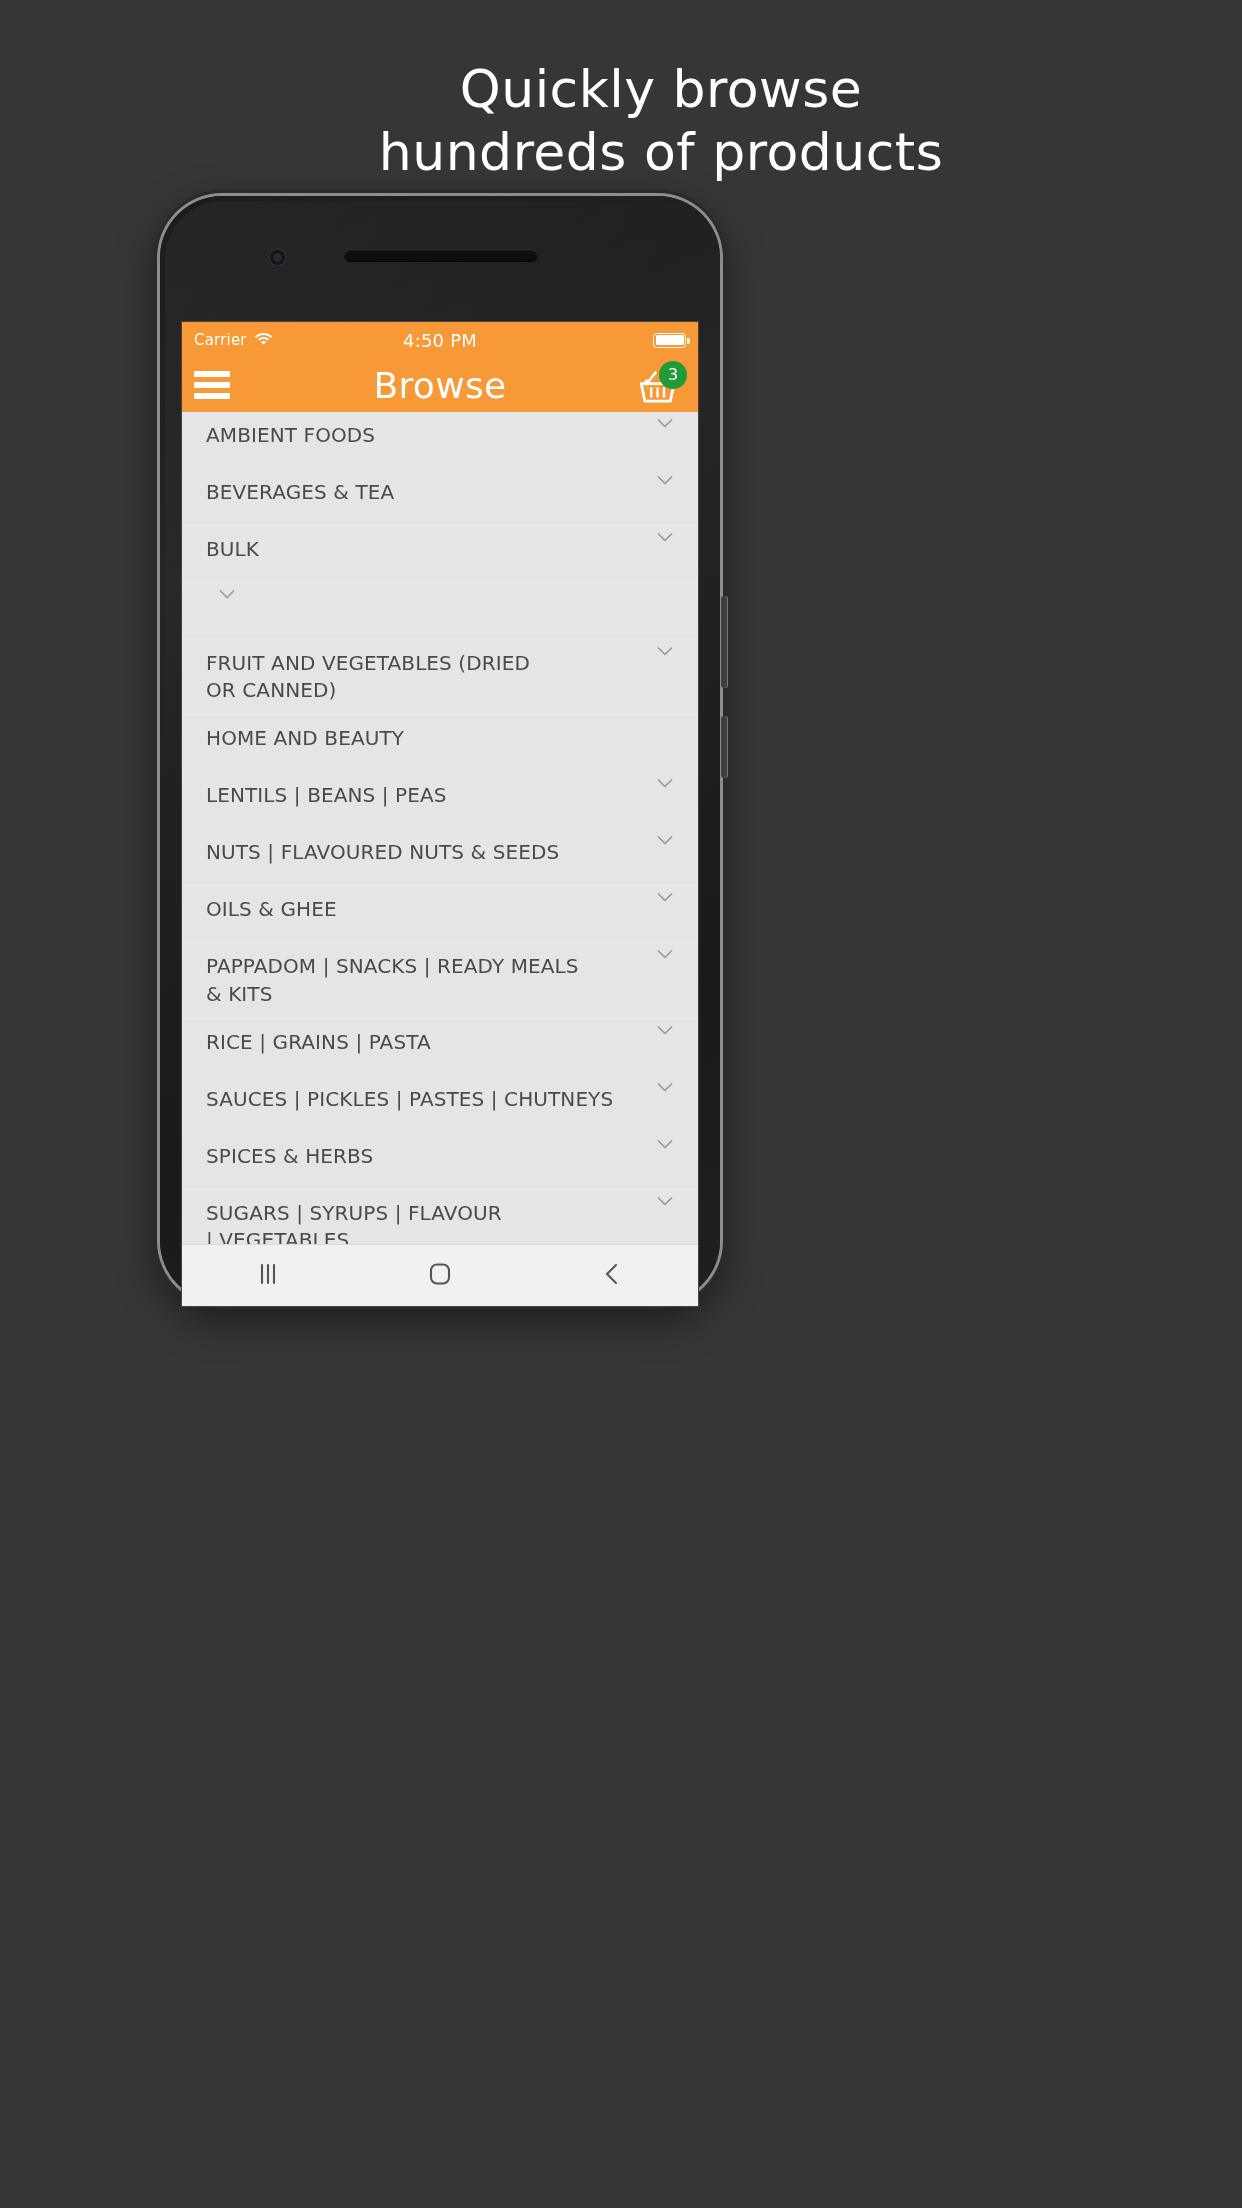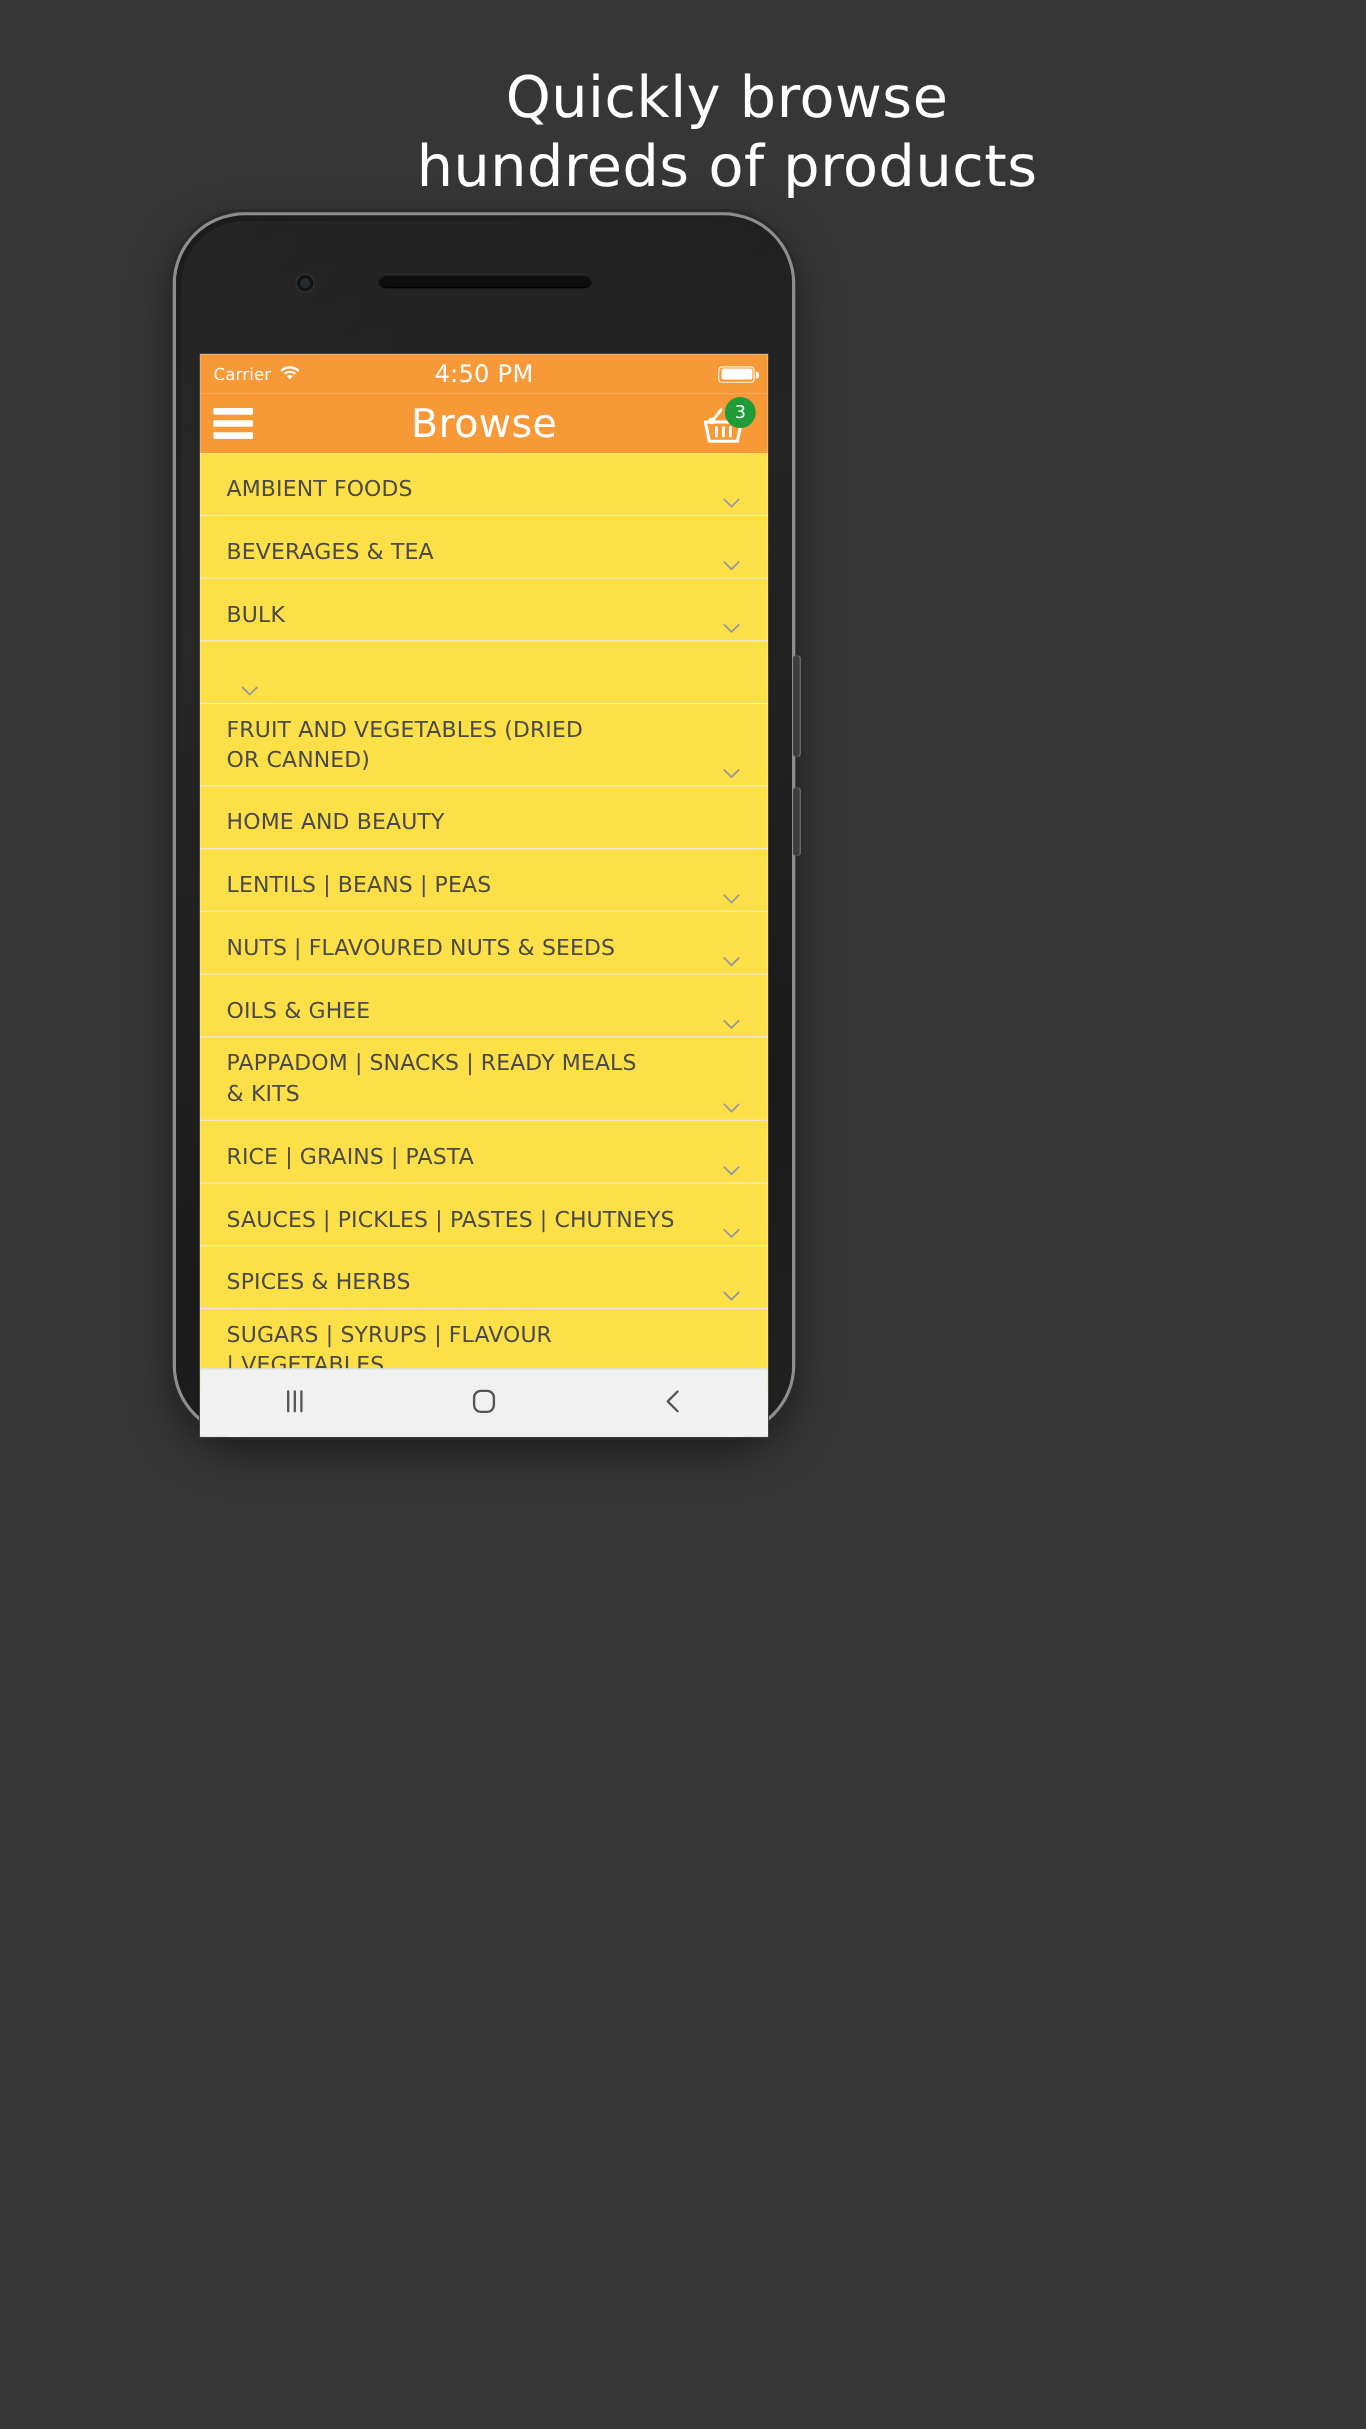--- a/index.html
+++ b/index.html
@@ -135,21 +135,21 @@
     font-size: 15px;
     position: relative;
   }
   .sb-left { display: flex; align-items: center; gap: 7px; }
   .sb-carrier { font-size: 15px; letter-spacing: 0.2px; }
   .wifi-ico { display: block; }
   .sb-time {
     position: absolute;
     left: 0; right: 0;
     text-align: center;
-    font-size: 22px;
+    font-size: 18px;
     letter-spacing: 0.2px;
   }
   .sb-right { margin-left: auto; display: flex; align-items: center; z-index: 2; }
   .battery {
     width: 33px;
     height: 15px;
     border: 1.8px solid rgba(255,255,255,0.9);
     border-radius: 3.5px;
     position: relative;
     background: transparent;
@@ -229,25 +229,25 @@
     line-height: 1;
   }
 
   
   .list {
     background: #ffffff;
     position: relative;
   }
   .list-item {
     display: flex;
-    align-items: flex-end;
+    align-items: flex-start;
     padding: 0 22px 0 24px;
     min-height: 57px;
     border-bottom: 1px solid #e9e9e9;
-    background: #fde047;
+    background: #e5e5e5;
     cursor: pointer;
   }
   .list-item.tall { min-height: 68px; }
   .li-label {
     flex: 1;
     color: #4a4a4a;
     font-size: 20px;
     font-weight: 400;
     line-height: 1.36;
     letter-spacing: 0.1px;

